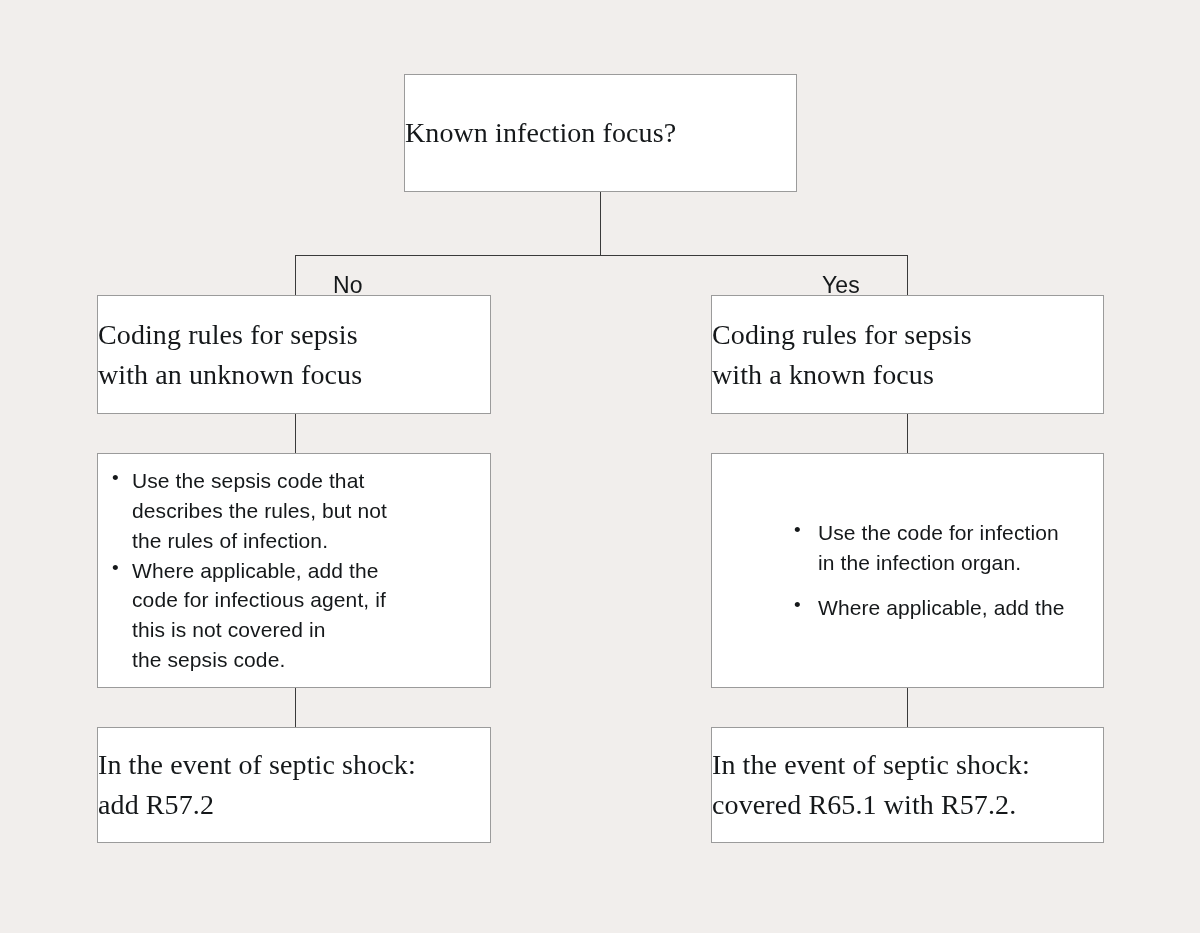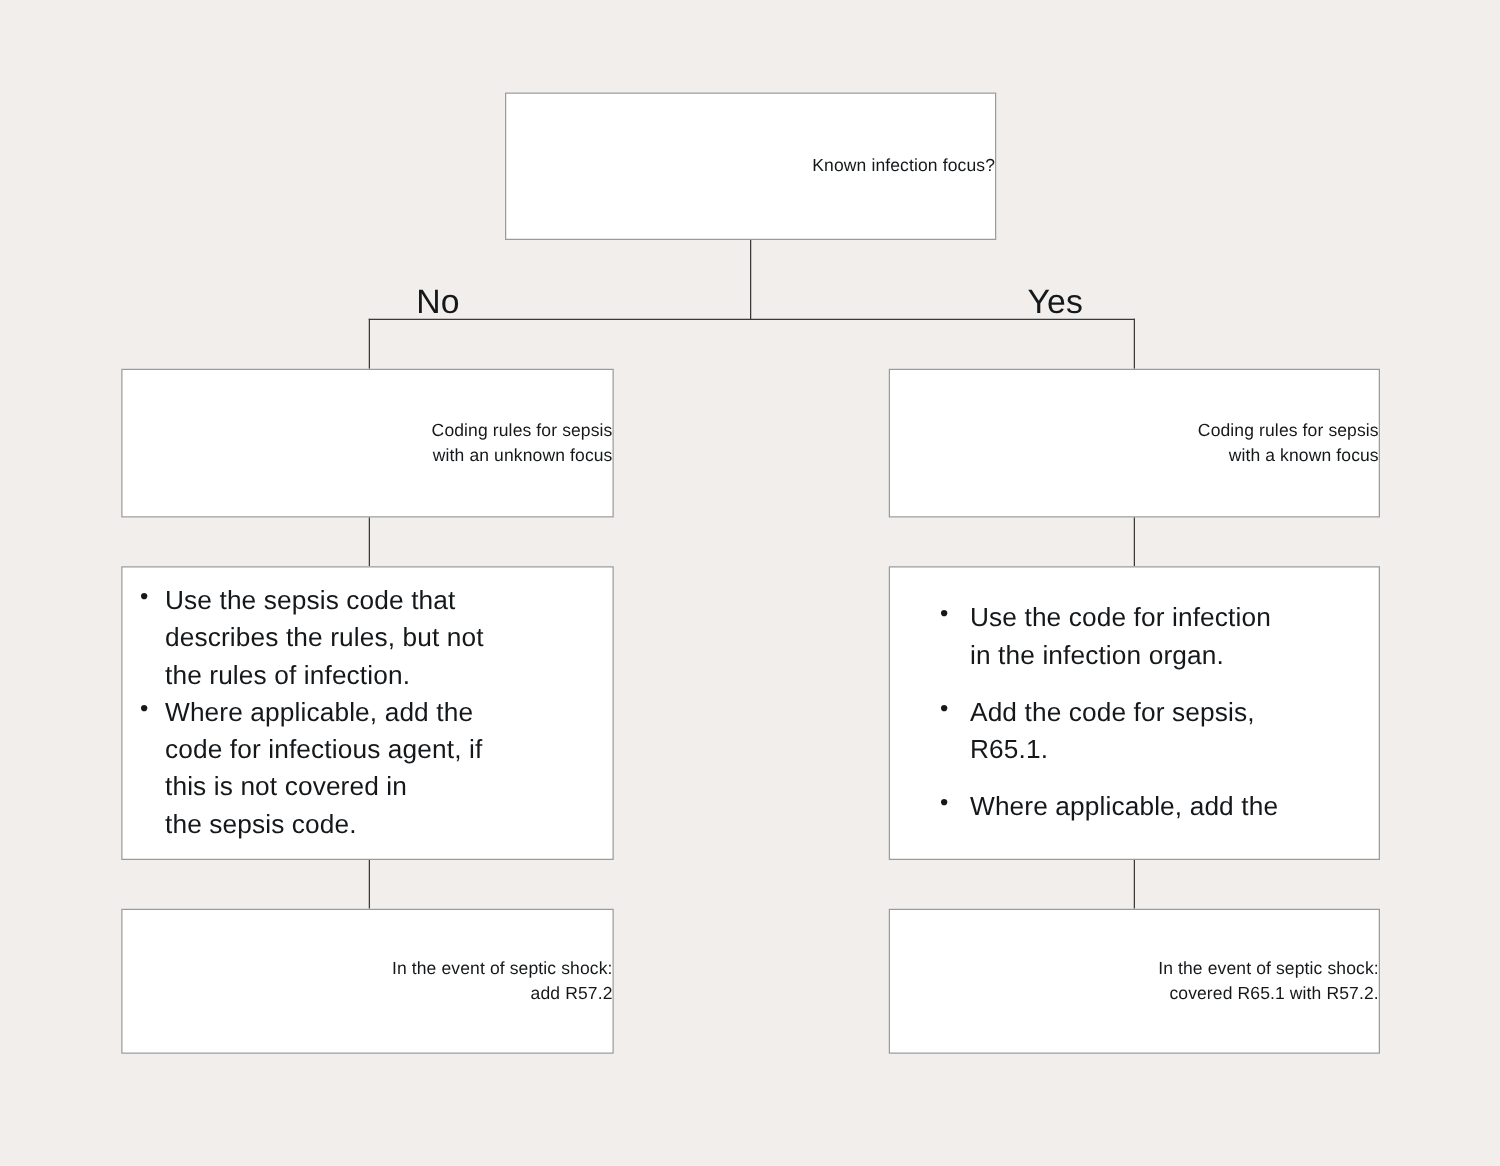--- a/index.html
+++ b/index.html
@@ -34,24 +34,25 @@
   .node {
     position: absolute;
     background: #ffffff;
     border: 1px solid #9b9b9b;
     box-sizing: border-box;
     display: flex;
     flex-direction: column;
     justify-content: center;
   }
   .node-center {
-    text-align: right;
-    font-size: 14px;
+    text-align: left;
+    font-size: 28px;
     line-height: 1.42;
     letter-spacing: 0.1px;
+    font-family: Liberation Serif, serif;
   }
   .node-center .ln {
     display: block;
   }
   
   .bullets {
     list-style: none;
     margin: 0;
     padding: 0;
     font-size: 21px;
@@ -86,23 +87,24 @@
   }
   .bullets.right-list li + li {
     margin-top: 16px;
   }
   .bullets.right-list li {
     padding-left: 26px;
   }
   
   .edge-label {
     position: absolute;
-    font-size: 27px;
+    font-size: 23px;
     letter-spacing: 0.1px;
     white-space: nowrap;
+    margin-top: 46px;
   }
 </style>
 </head>
 <body>
 
 <div id="flowchart">
 
   <div class="node node-center" style="left:404px; top:74px; width:393px; height:118px;">
     <span class="ln">Known infection focus?</span>
   </div>
@@ -148,29 +150,25 @@
     <span class="ln">add R57.2</span>
   </div>
 
   <div class="node node-center" style="left:711px; top:295px; width:393px; height:119px;">
     <span class="ln">Coding rules for sepsis</span>
     <span class="ln">with a known focus</span>
   </div>
 
   <div class="line-v" style="left:907px; top:414px; height:39px;"></div>
 
-  <div class="node" style="left:711px; top:453px; width:393px; height:235px;">
+  <div class="node" style="left:711px; top:453px; width:393px; height:235px;padding-left:42px;">
     <ul class="bullets right-list">
       <li>
         <span class="ln">Use the code for infection</span>
         <span class="ln">in the infection organ.</span>
-      </li>
-      <li>
-        <span class="ln">Add the code for sepsis,</span>
-        <span class="ln">R65.1.</span>
       </li>
       <li>
         <span class="ln">Where applicable, add the</span>
       </li>
     </ul>
   </div>
 
   <div class="line-v" style="left:907px; top:688px; height:39px;"></div>
 
   <div class="node node-center" style="left:711px; top:727px; width:393px; height:116px;">

